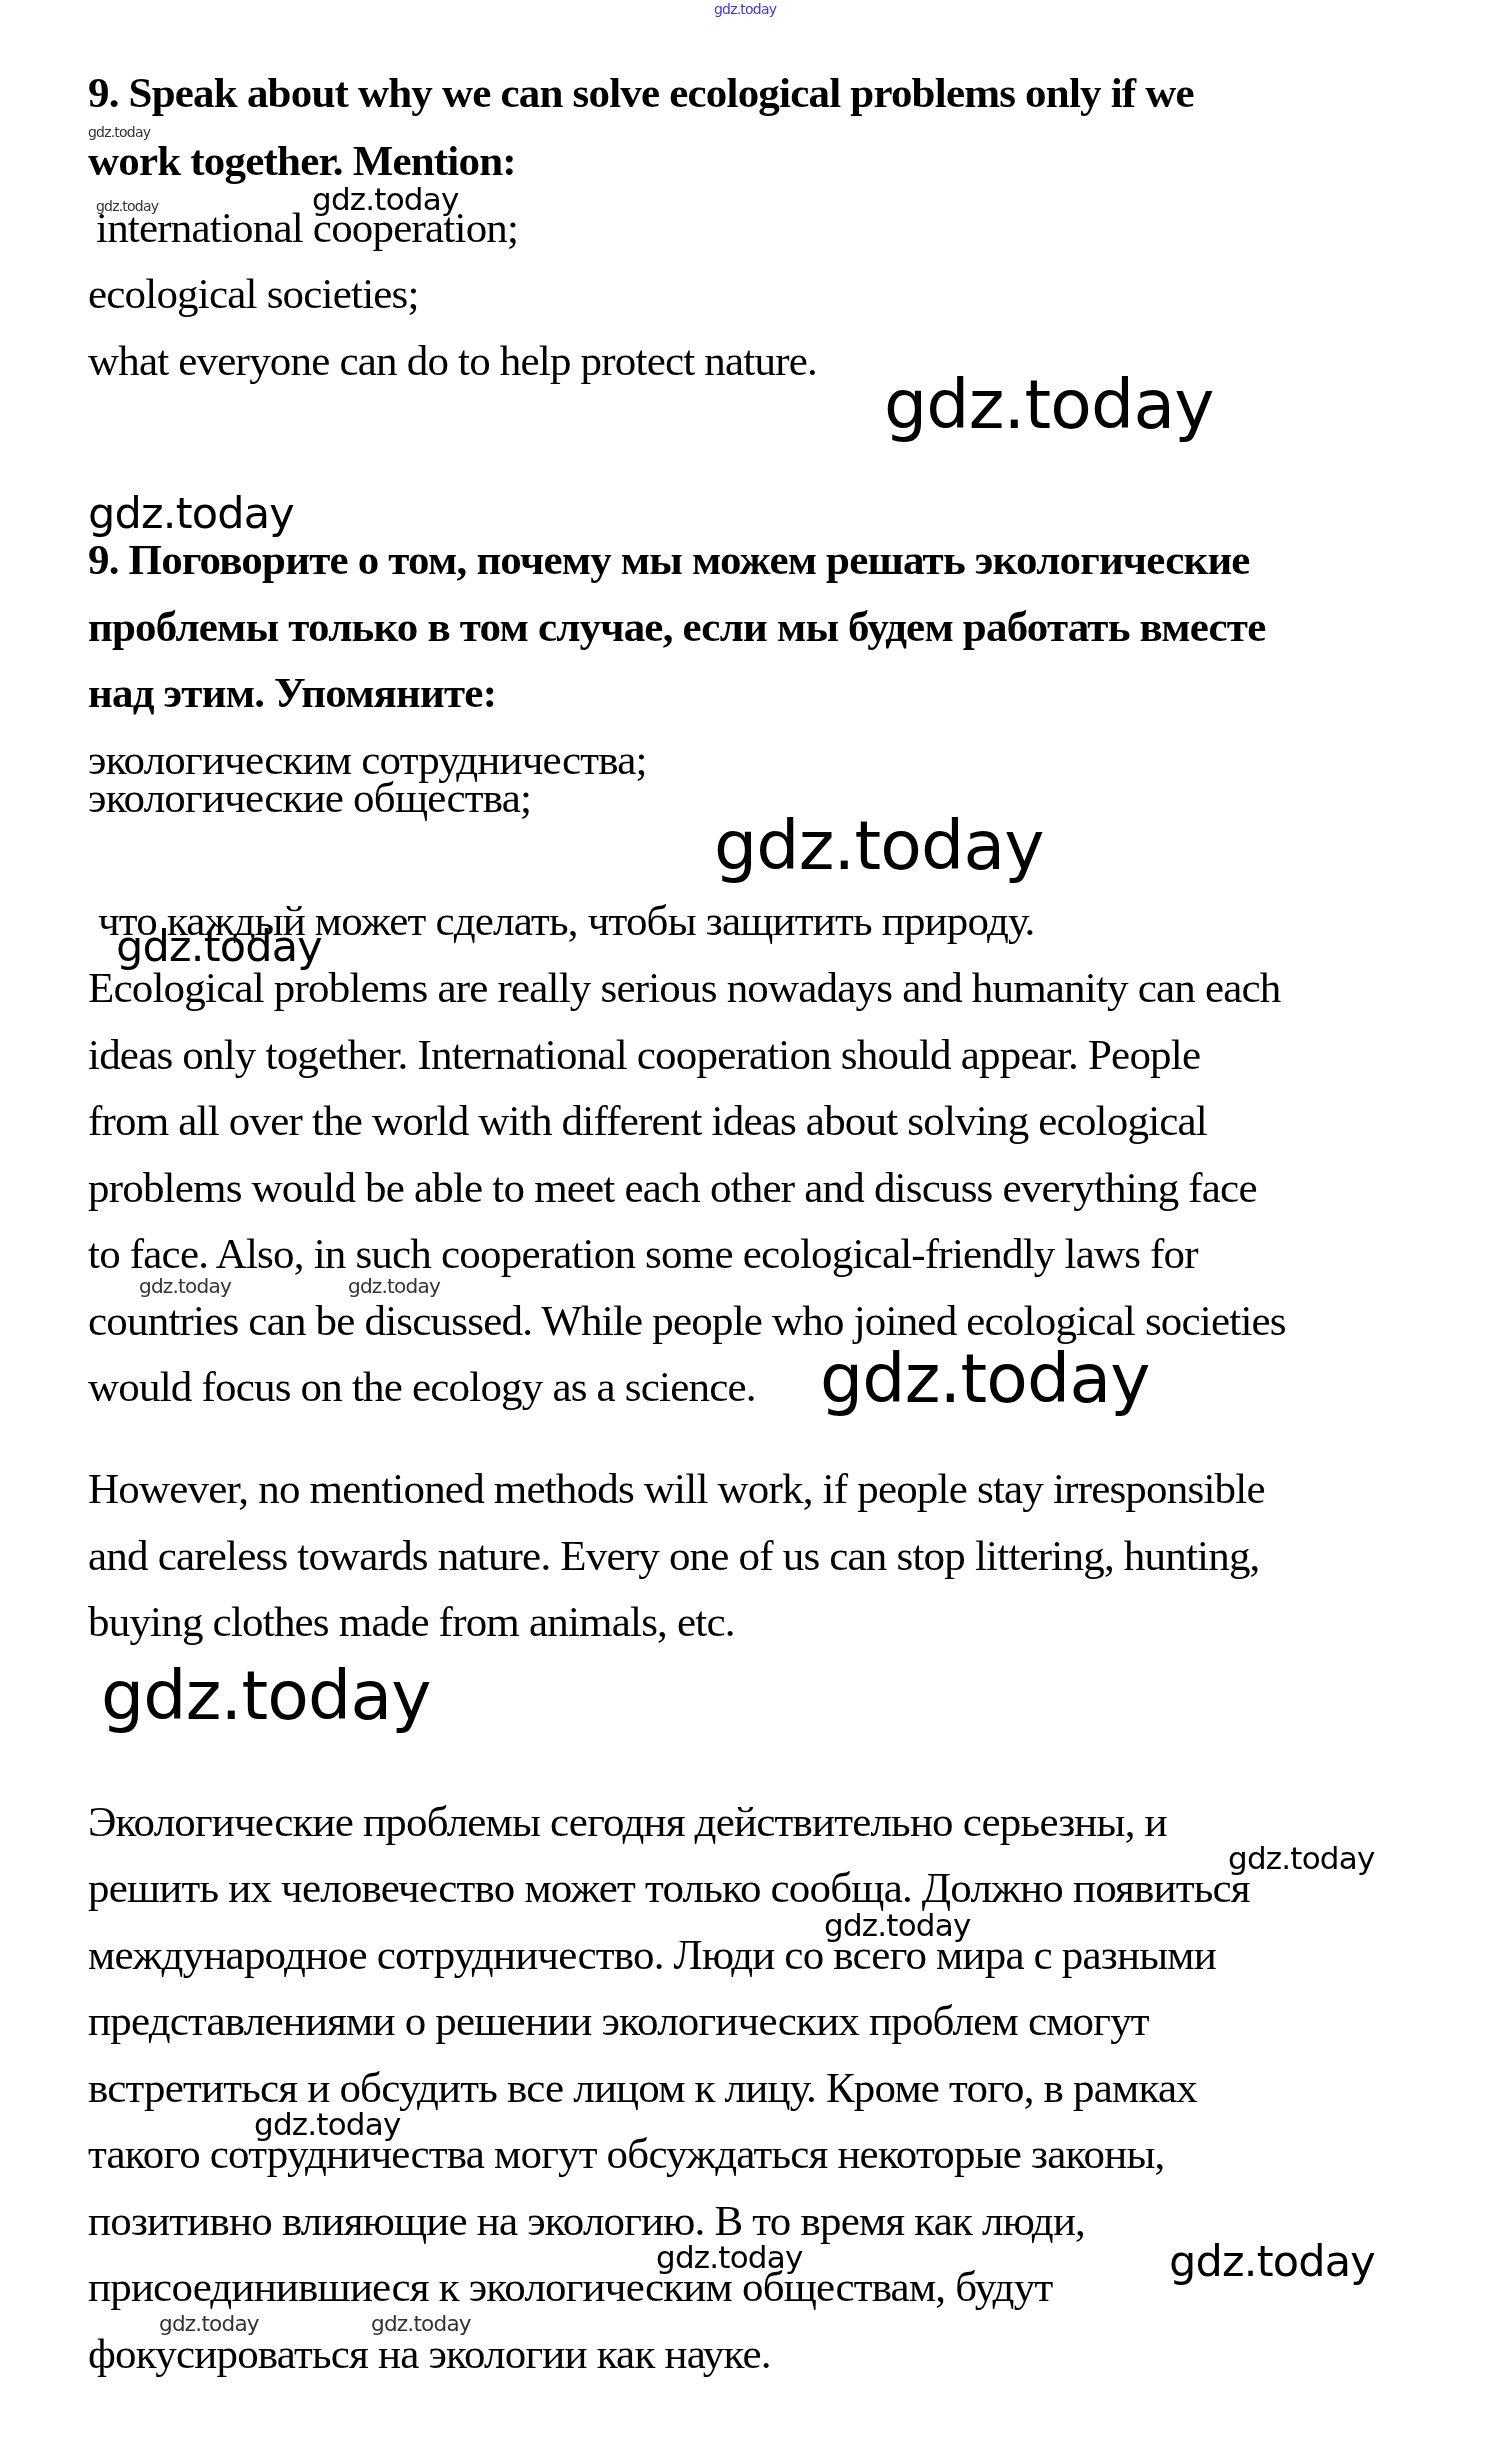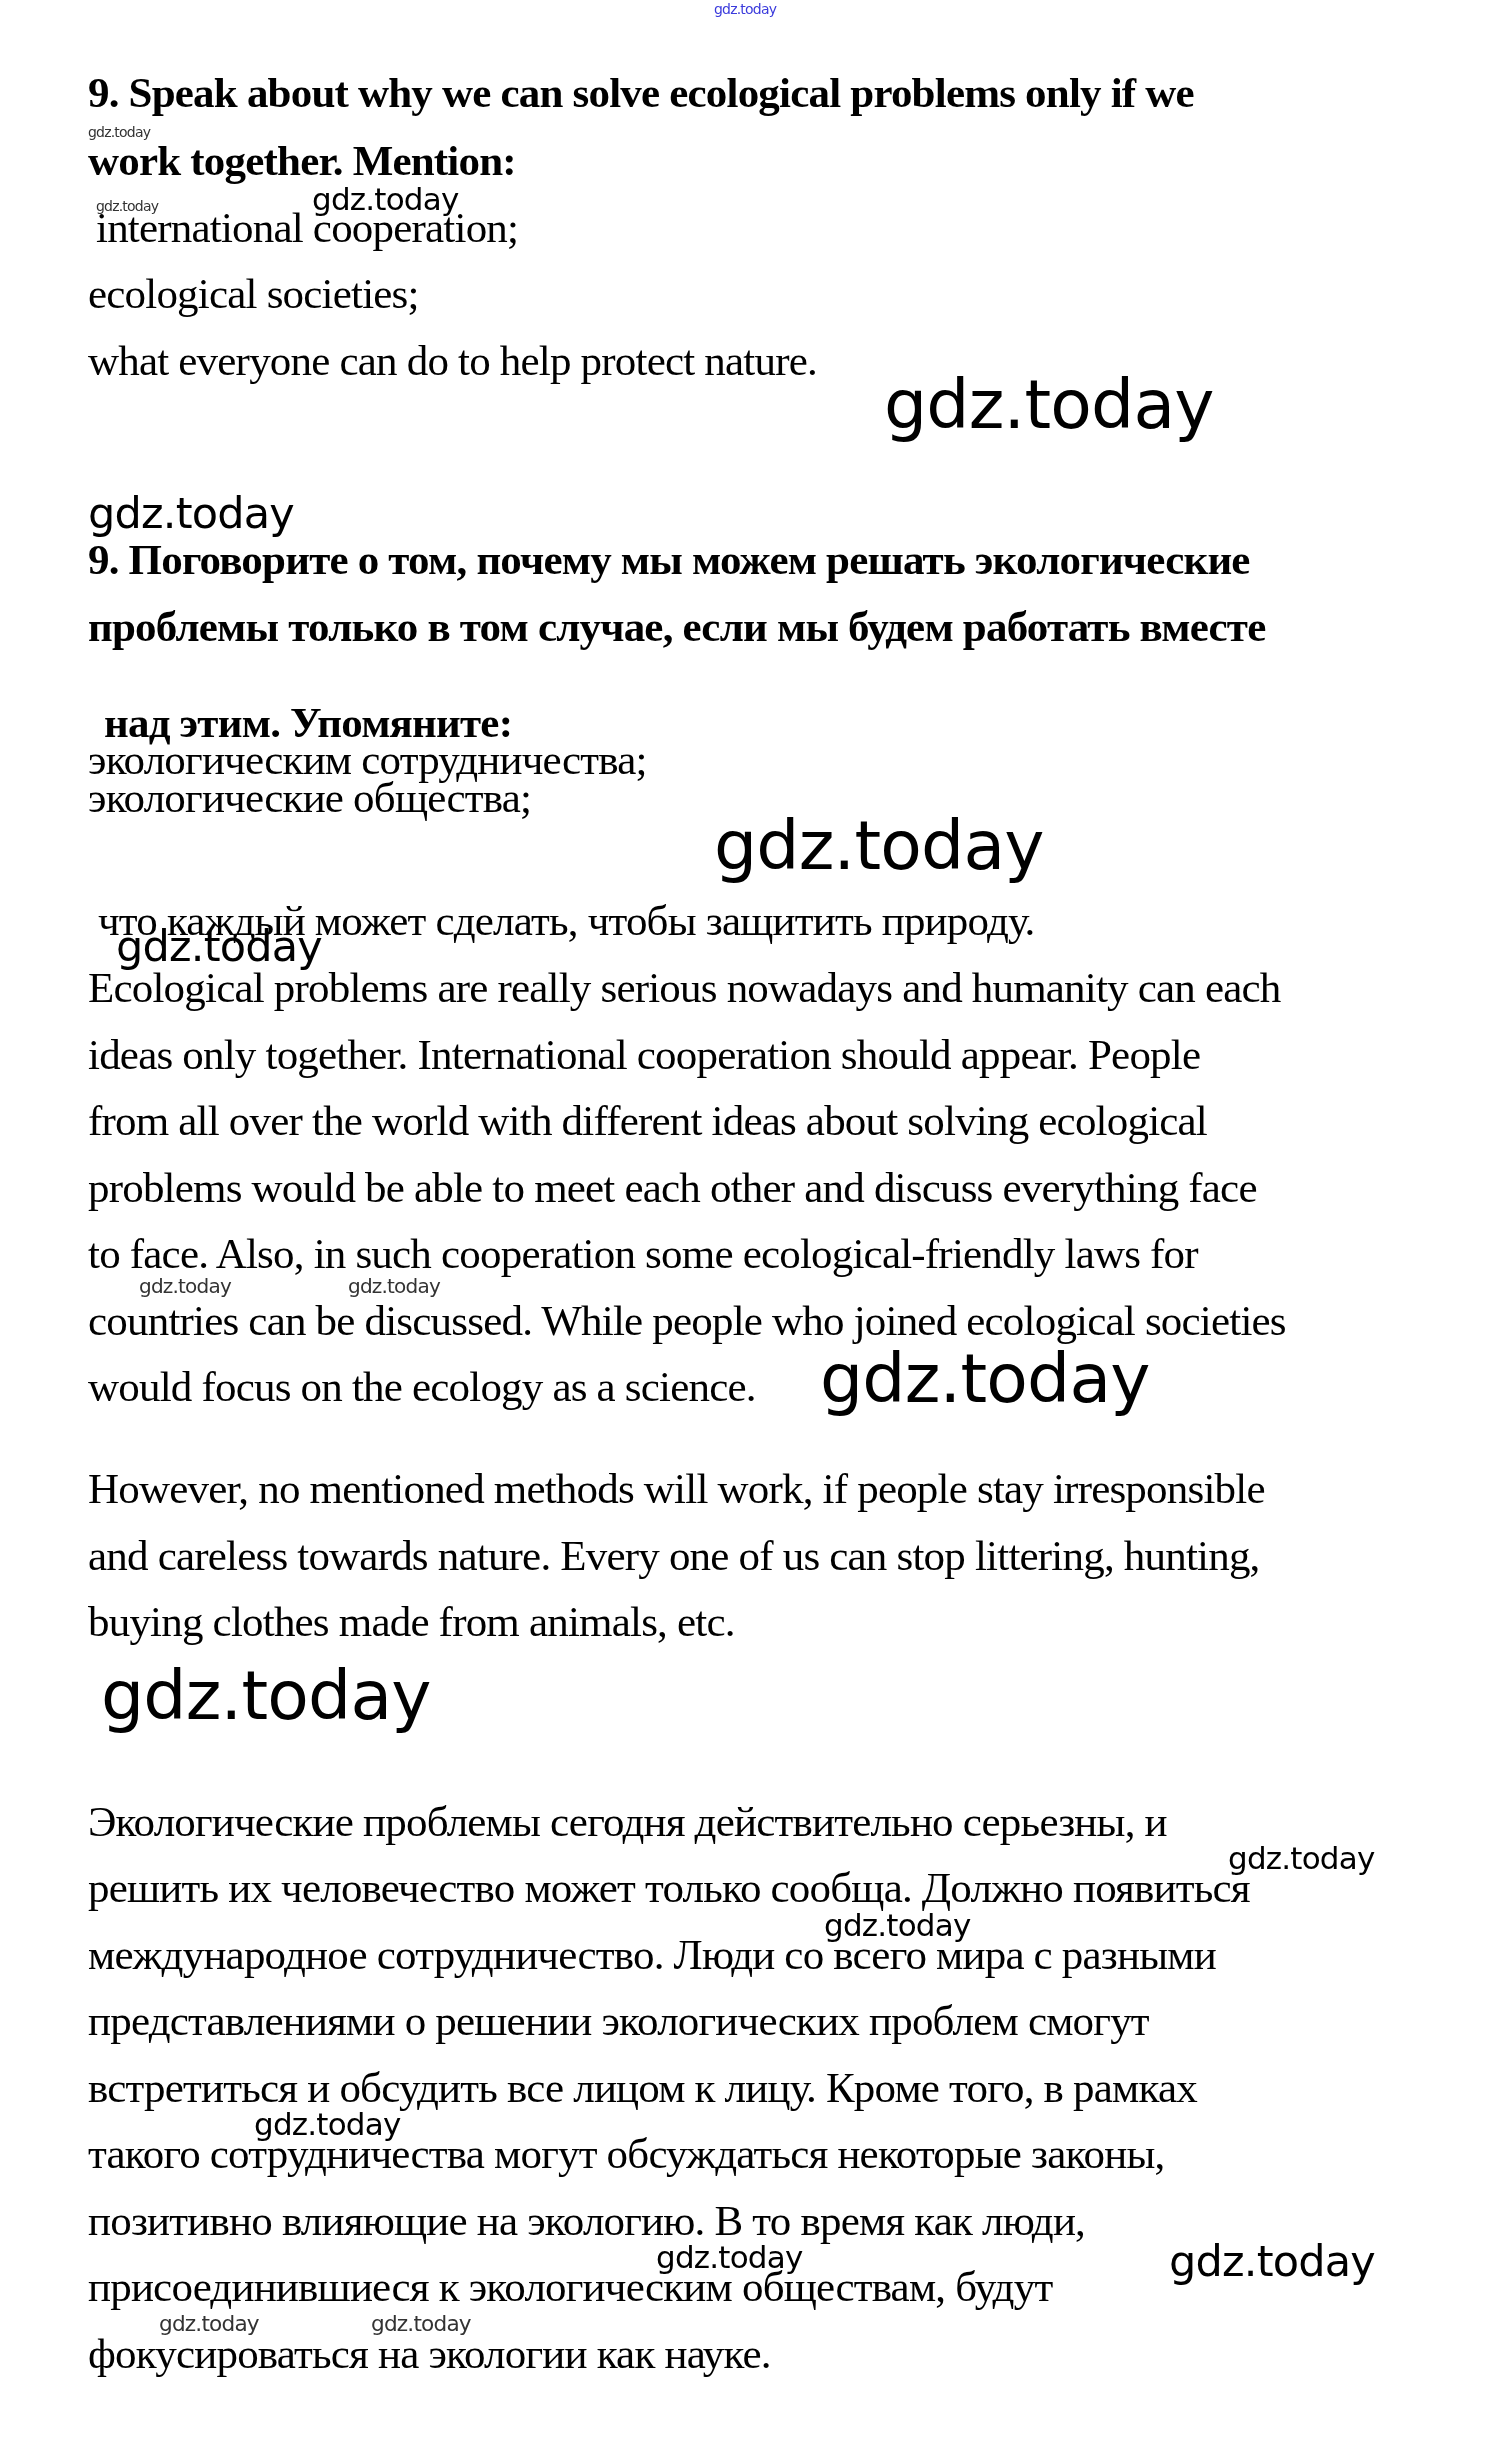--- a/index.html
+++ b/index.html
@@ -38,21 +38,21 @@
     <span class="line" style="top:206px;margin-left:8px;">international cooperation;</span>
     <span class="line" style="top:272px;">ecological societies;</span>
     <span class="line" style="top:339px;">what everyone can do to help protect nature.</span>
     <span class="wm lg" style="left:884px; top:371px;">gdz.today</span>
   </div>
 
   <div>
     <span class="wm md" style="left:88px; top:492px;">gdz.today</span>
     <span class="line bold" style="top:538px;">9. Поговорите о том, почему мы можем решать экологические</span>
     <span class="line bold" style="top:605px;">проблемы только в том случае, если мы будем работать вместе</span>
-    <span class="line bold" style="top:701px;margin-left:16px;">над этим. Упомяните:</span>
+    <span class="line bold" style="top:671px;">над этим. Упомяните:</span>
     <span class="line" style="top:738px;">экологическим сотрудничества;</span>
     <span class="line" style="top:776px;">экологические общества;</span>
     <span class="wm lg" style="left:714px; top:812px;">gdz.today</span>
     <span class="line" style="top:899px;margin-left:10px;">что каждый может сделать, чтобы защитить природу.</span>
     <span class="wm md" style="left:116px; top:925px;">gdz.today</span>
   </div>
 
   <div>
     <span class="line" style="top:966px;">Ecological problems are really serious nowadays and humanity can each</span>
     <span class="line" style="top:1033px;">ideas only together. International cooperation should appear. People</span>

